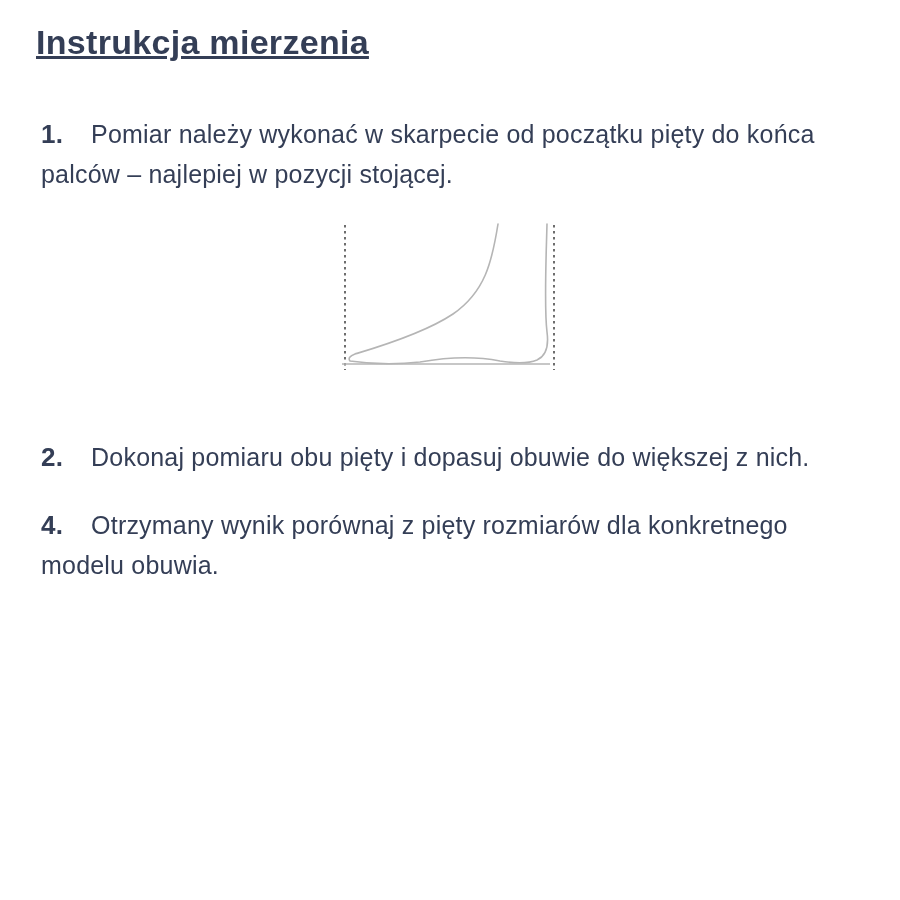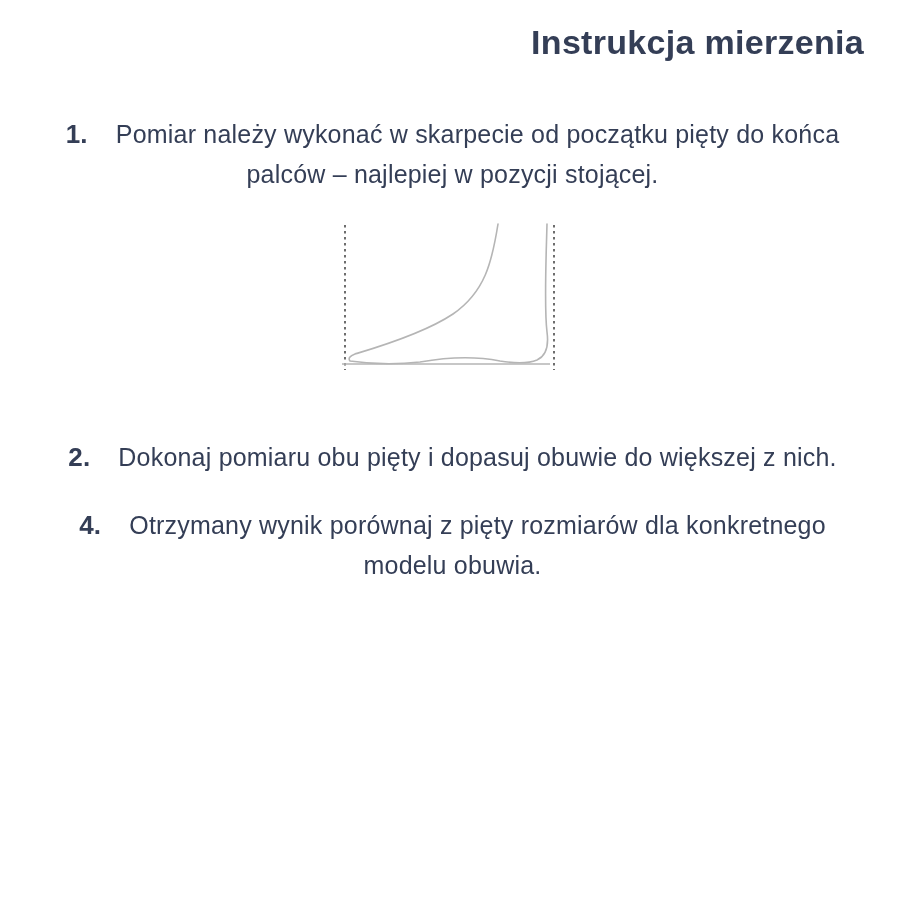--- a/index.html
+++ b/index.html
@@ -12,35 +12,36 @@
   body{
     width:900px;height:900px;
     background:#ffffff;
     font-family:"Liberation Sans", sans-serif;
     color:var(--text);
     overflow:hidden;
   }
   .page{padding:22px 36px 0 36px;}
   .title{
     margin:0 0 52px 0;
-    text-align:right;
+    text-align:left;
     font-size:34px;
     line-height:40px;
     font-weight:700;
     letter-spacing:.3px;
     color:var(--text);
+    text-decoration:underline;
   }
   .intro{
     margin:0 0 46px 0;
     max-width:780px;
     font-size:25px;
     line-height:38px;
     letter-spacing:.2px;
   }
-  .steps{max-width:835px;text-align:center;}
+  .steps{max-width:835px;}
   .step{
     margin:0 0 28px 0;
     padding-left:5px;
     font-size:25px;
     line-height:40px;
     letter-spacing:.2px;
   }
   .step .num{
     font-weight:700;
     font-size:26px;

